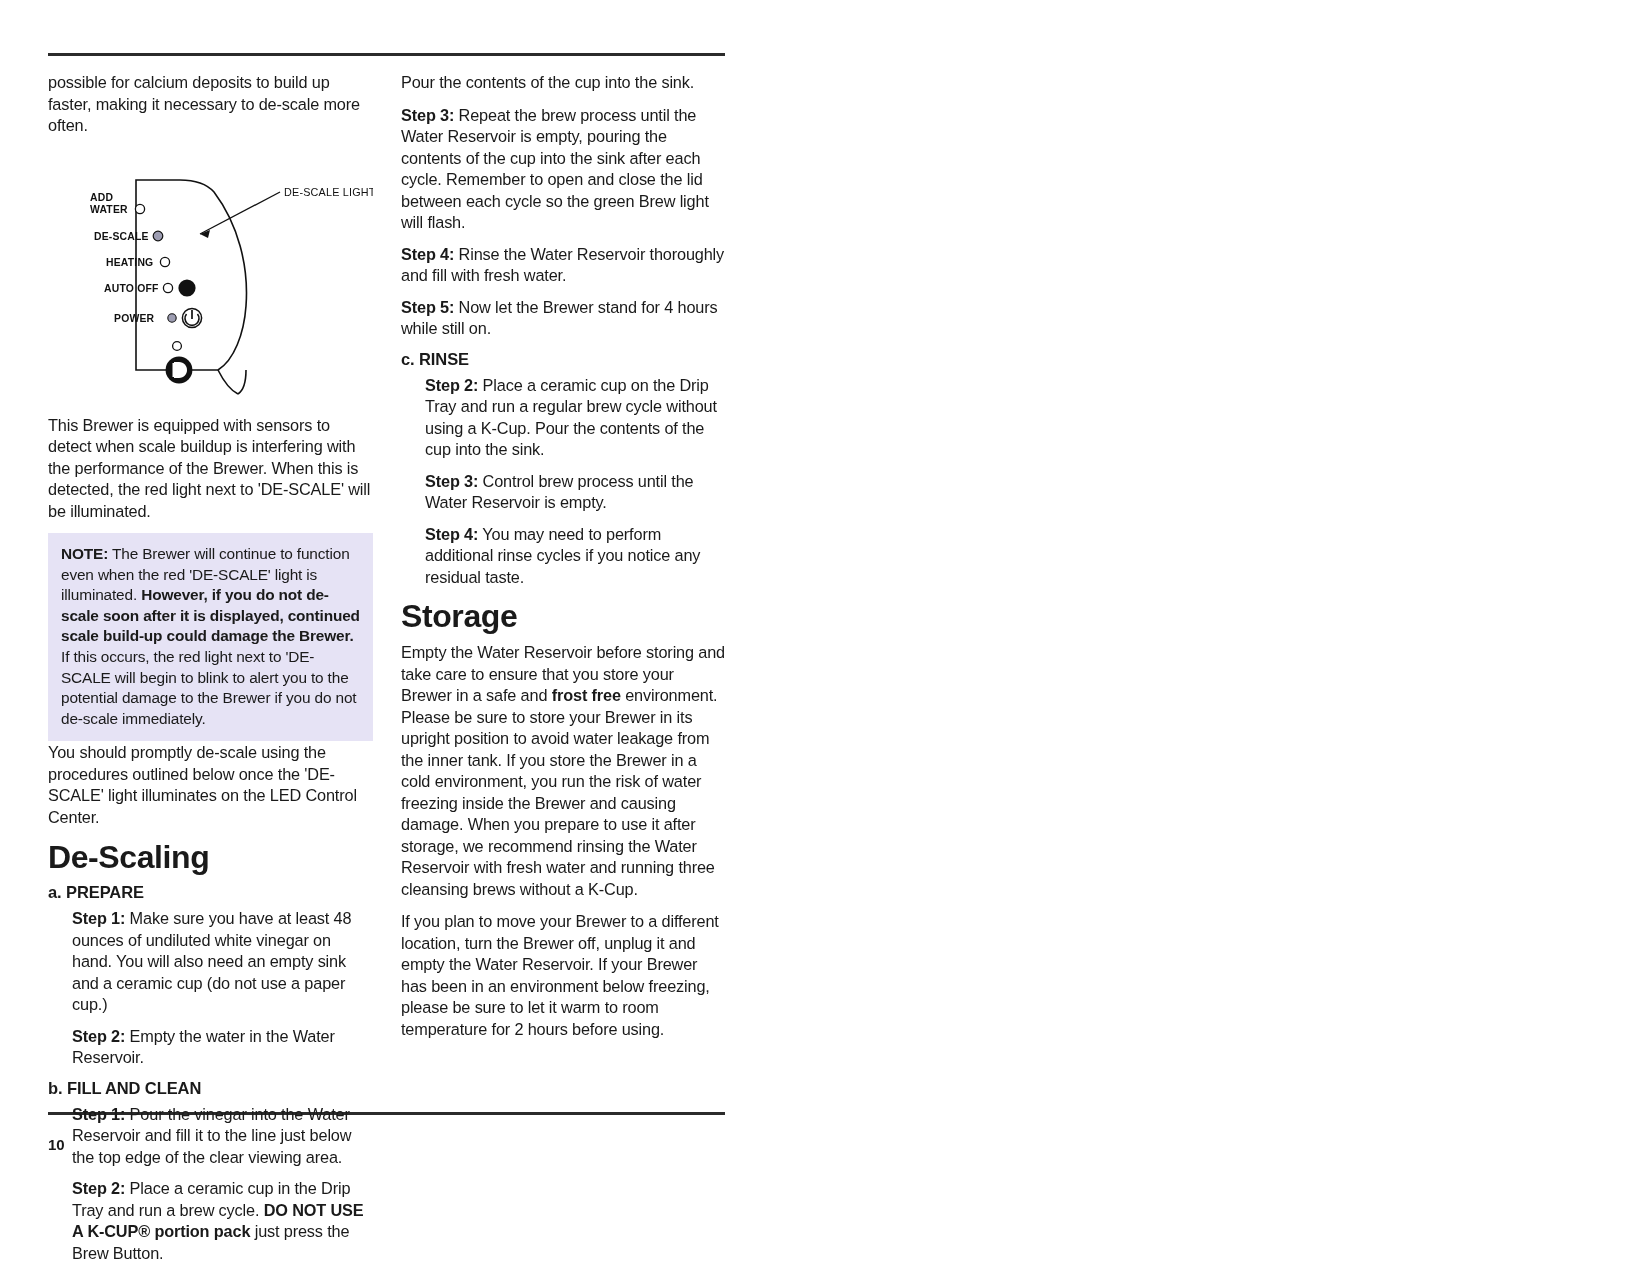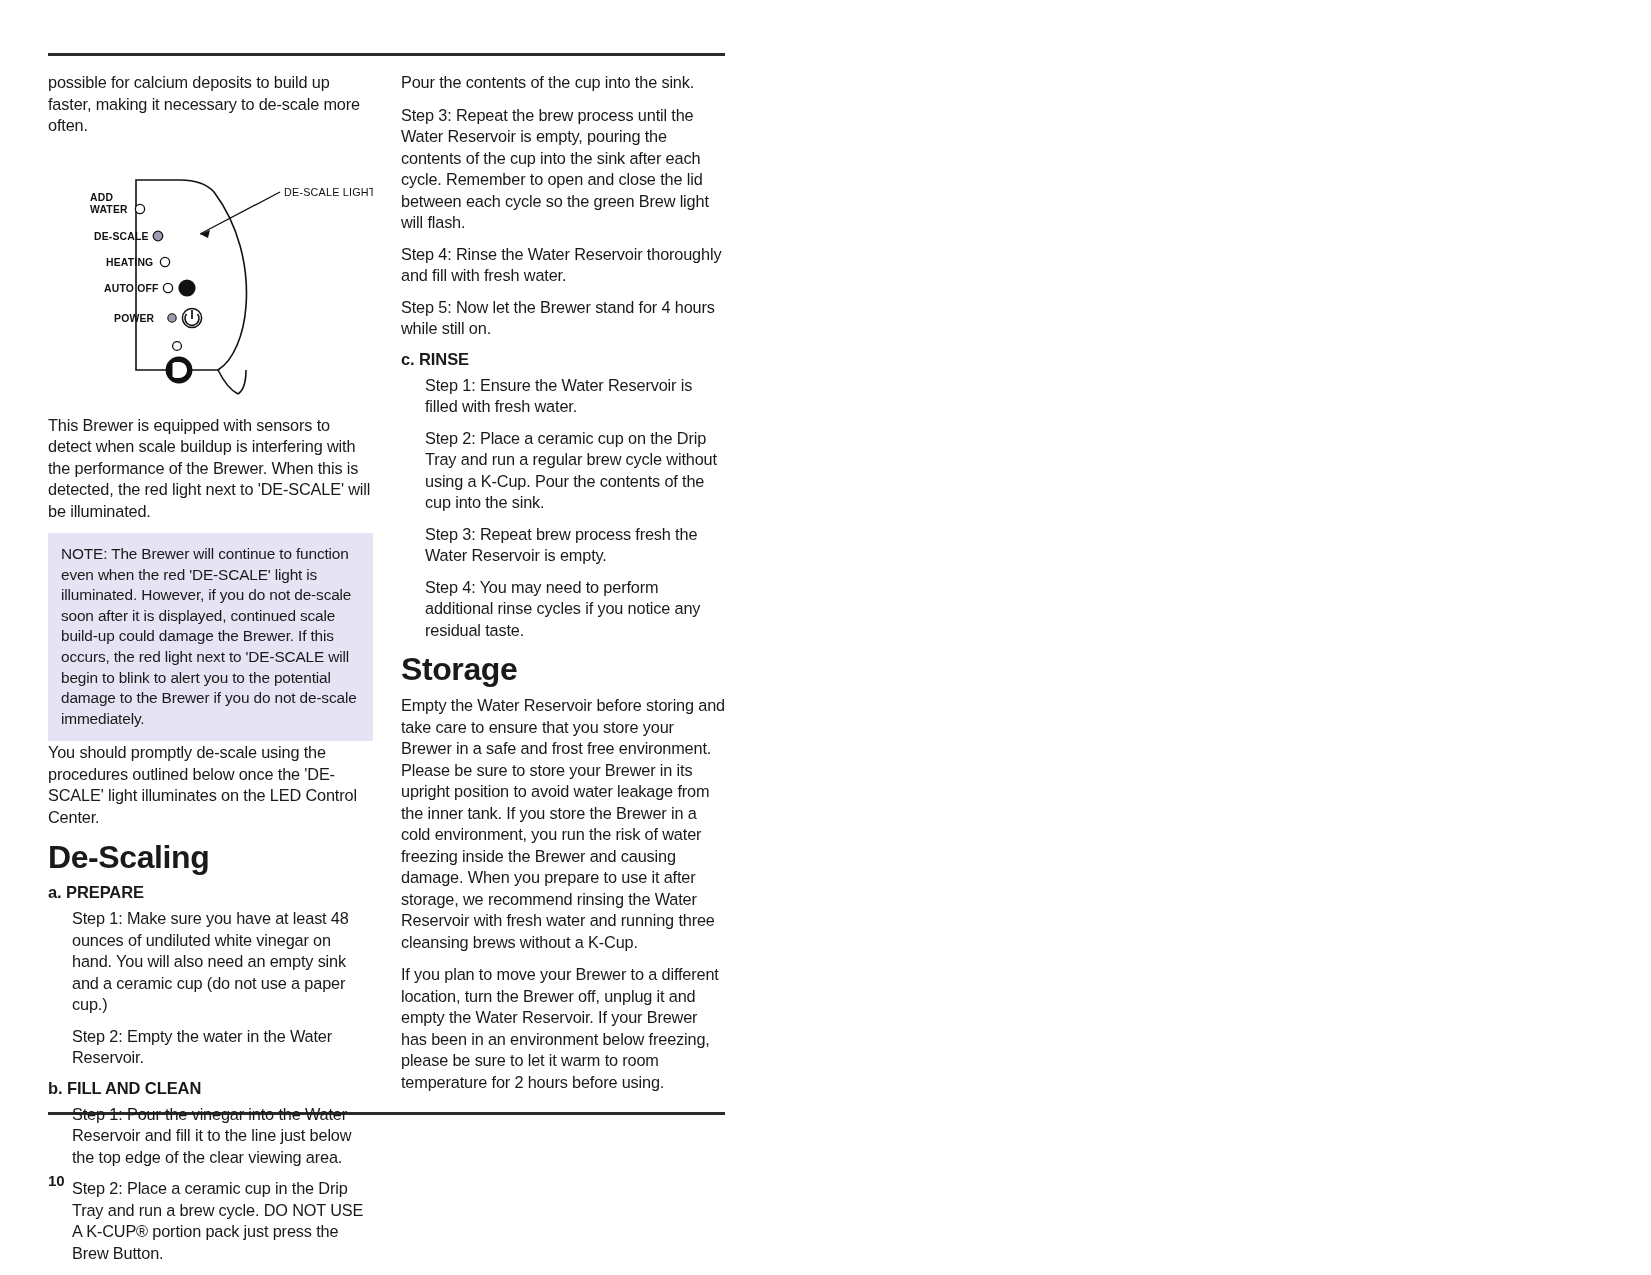--- a/index.html
+++ b/index.html
@@ -37,21 +37,21 @@
     display: flex; gap: 28px;
   }
   .col { width: 325px; }
 
   p, .p {
     margin: 0 0 11px 0;
     font-size: 16.3px;
     line-height: 21.5px;
     letter-spacing: -0.15px;
   }
-  b, strong { font-weight: normal; }
+  b, strong { font-weight: bold; }
 
   .note {
     background: #e6e3f5;
     padding: 11px 13px 12px 13px;
     margin: 6px 0 1px 0;
     font-size: 15.4px;
     line-height: 20.6px;
   }
   .note p { font-size: 15.4px; line-height: 20.6px; margin: 0; }
 
@@ -70,21 +70,21 @@
 
   
   .diagram {
     position: relative;
     width: 325px; height: 255px;
     margin: 6px 0 12px 0;
   }
   .diagram svg { display: block; }
 
   .pgnum-left {
-    position: absolute; left: 48px; top: 1172px;
+    position: absolute; left: 48px; top: 1136px;
     font-size: 15px; font-weight: bold;
   }
 
   .dlabel { font-size: 10.4px; font-weight: bold; letter-spacing: 0.2px; }
   .dlabel-plain { font-size: 10.8px; letter-spacing: 0.2px; }
 </style>
 </head>
 <body>
 
 <div class="spread">
@@ -167,23 +167,22 @@
         <p>Pour the contents of the cup into the sink.</p>
 
         <div class="steps" style="padding-left:0">
           <p><b>Step 3:</b><span> Repeat the brew process until the Water Reservoir is empty, pouring the contents of the cup into the sink after each cycle. Remember to open and close the lid between each cycle so the green Brew light will flash.</span></p>
           <p><b>Step 4:</b><span> Rinse the Water Reservoir thoroughly and fill with fresh water.</span></p>
           <p><b>Step 5:</b><span> Now let the Brewer stand for 4 hours while still on.</span></p>
         </div>
 
         <div class="lettered">c. RINSE</div>
         <div class="steps">
-          <p><b>Step 1:</b><span> Ensure the Water Reservoir is filled with fresh water.</span></p>
           <p><b>Step 2:</b><span> Place a ceramic cup on the Drip Tray and run a regular brew cycle without using a K-Cup. Pour the contents of the cup into the sink.</span></p>
-          <p><b>Step 3:</b><span> Repeat brew process fresh the Water Reservoir is empty.</span></p>
+          <p><b>Step 3:</b><span> Control brew process until the Water Reservoir is empty.</span></p>
           <p><b>Step 4:</b><span> You may need to perform additional rinse cycles if you notice any residual taste.</span></p>
 
         </div>
 
         <h2 class="sec">Storage</h2>
         <p><span>Empty the Water Reservoir before storing and take care to ensure that you store your Brewer in a safe and </span><b>frost free</b><span> environment. Please be sure to store your Brewer in its upright position to avoid water leakage from the inner tank. If you store the Brewer in a cold environment, you run the risk of water freezing inside the Brewer and causing damage. When you prepare to use it after storage, we recommend rinsing the Water Reservoir with fresh water and running three cleansing brews without a K-Cup.</span></p>
         <p>If you plan to move your Brewer to a different location, turn the Brewer off, unplug it and empty the Water Reservoir. If your Brewer has been in an environment below freezing, please be sure to let it warm to room temperature for 2 hours before using.</p>
 
       </div>
     </div>

